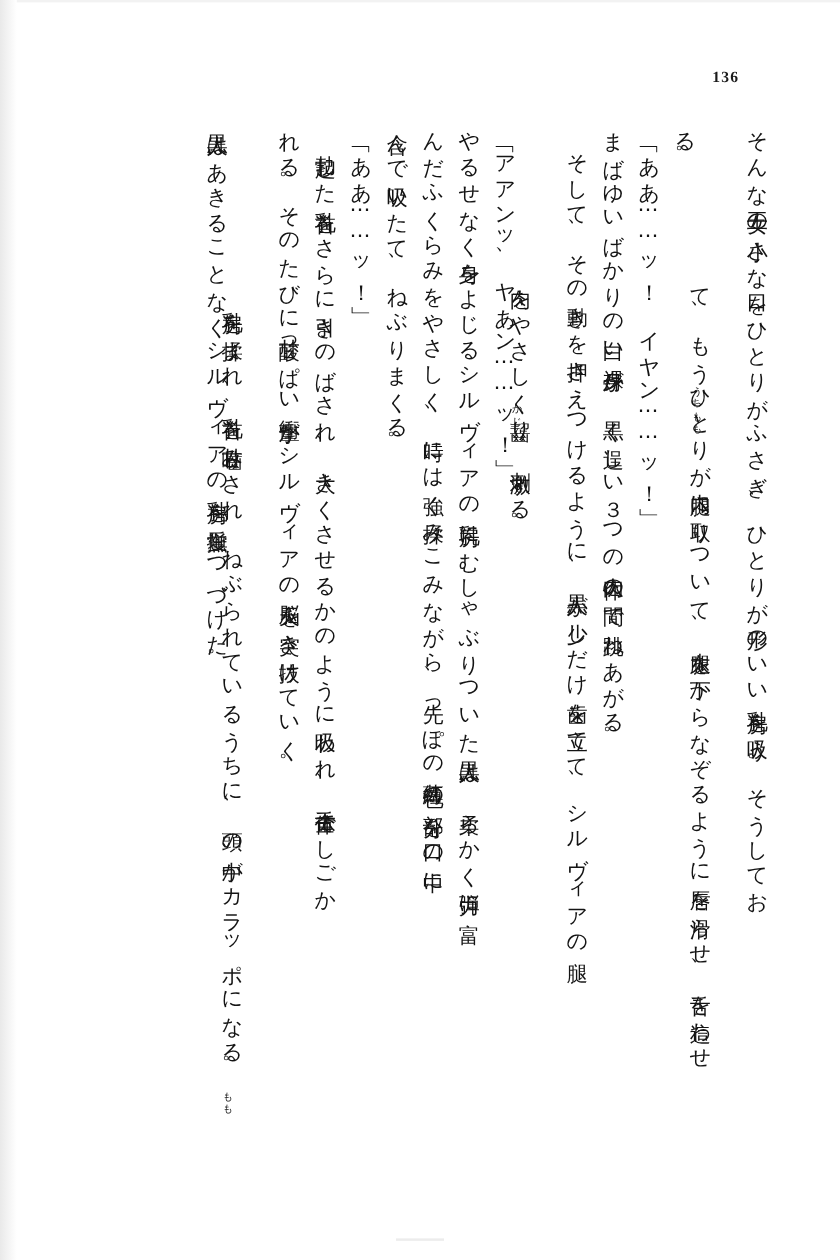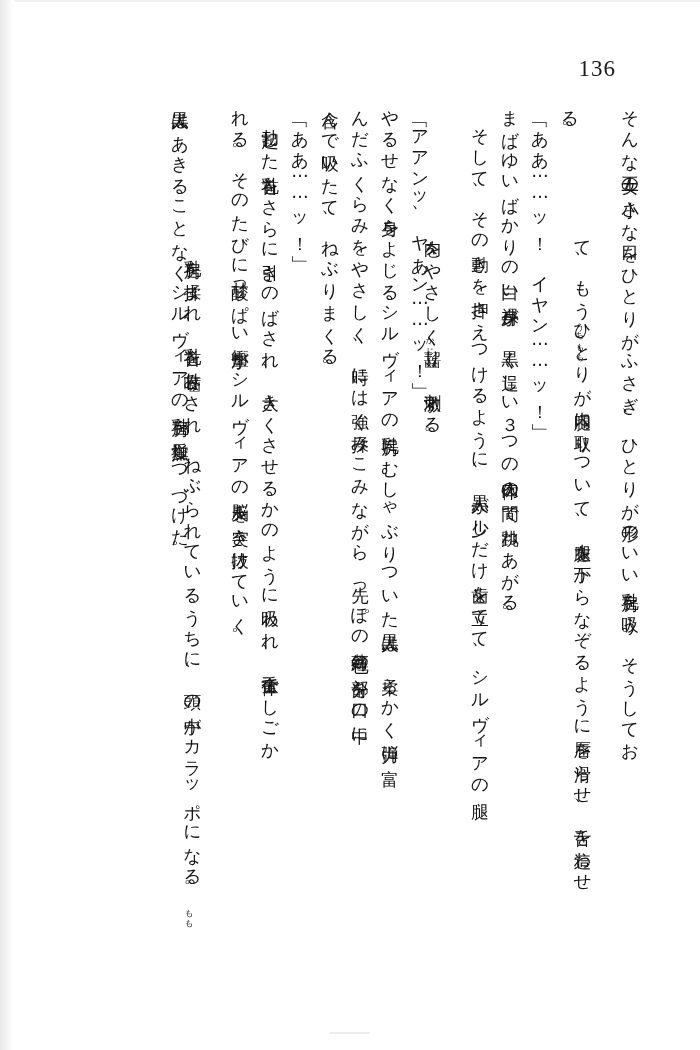--- a/index.html
+++ b/index.html
@@ -20,24 +20,25 @@
     width: 700px;
     height: 1050px;
     background: #ffffff;
   }
 
   
   .page-number {
     position: absolute;
     top: 56px;
     right: 84px;
-    font-size: 23px;
+    font-size: 13px;
     letter-spacing: 1px;
     color: #1a1a1a;
     font-family: "Liberation Serif", serif;
+    font-weight: bold;
   }
 
   
   .text-block {
     position: absolute;
     top: 98px;
     left: 60px;
     right: 62px;
     height: 880px;
     display: flex;

